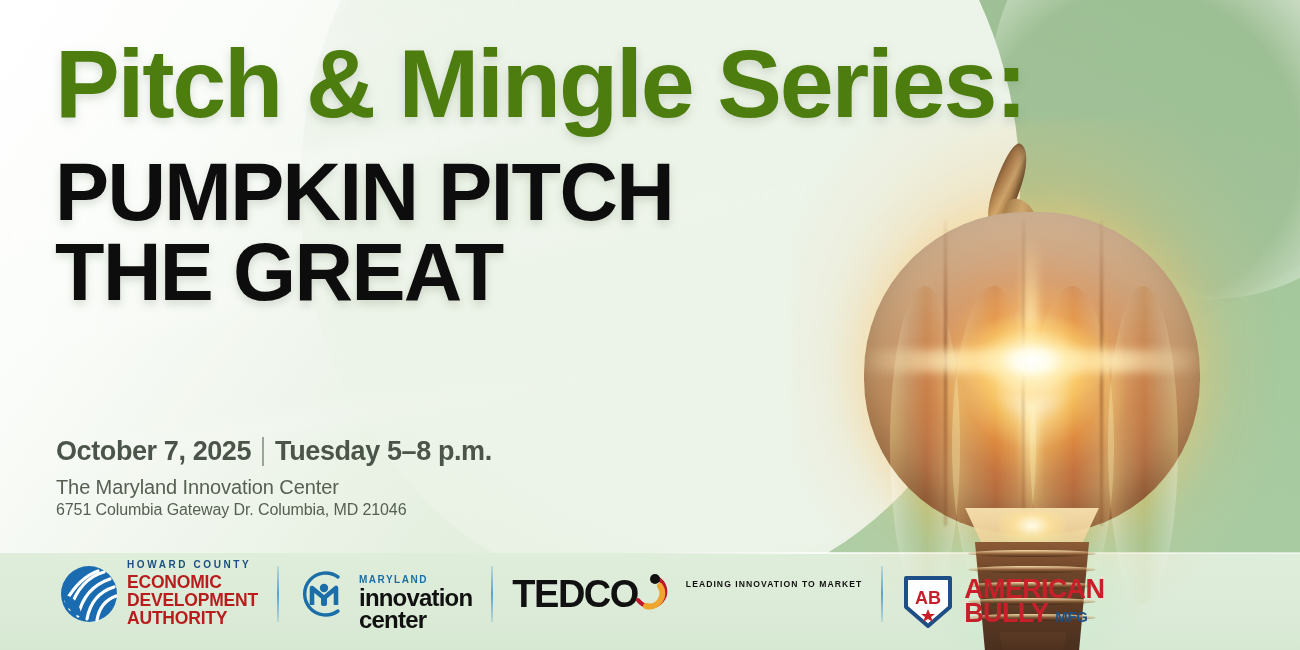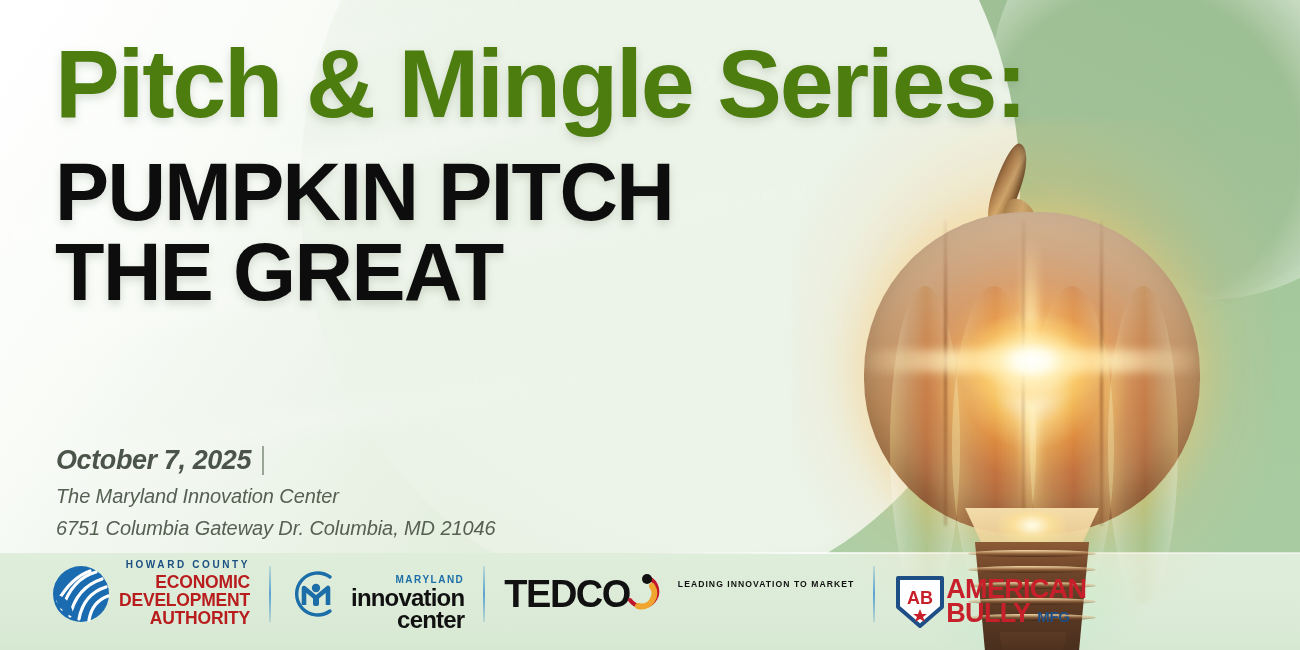--- a/index.html
+++ b/index.html
@@ -89,36 +89,36 @@
   }
   .title-main{
     margin-top:18px;
     font-size:81px;line-height:.99;font-weight:700;
     color:#0d0d0d;letter-spacing:-1.6px;
     text-shadow:0 4px 9px rgba(110,130,105,.25);
   }
   .title-main-l2{display:block;}
 
   
-  .info-wrap{position:absolute;left:56px;top:445px;font-style:italic;}
+  .info-wrap{position:absolute;left:56px;top:436px;}
   .info-when{
     font-size:27px;font-weight:700;color:#4b5448;
     letter-spacing:-.4px;display:flex;align-items:center;gap:11px;
   }
   .info-sep{
     display:inline-block;width:2px;height:29px;
     background:#8b968a;opacity:.85;
   }
   .info-venue{margin-top:9px;font-size:20px;color:#566052;letter-spacing:-.1px;}
-  .info-address{margin-top:9px;font-size:20px;color:#566052;letter-spacing:-.1px;}
+  .info-address{margin-top:2px;font-size:16px;color:#566052;letter-spacing:-.1px;}
 
   
   .logobar{
-    position:absolute;left:52px;top:556px;
-    display:flex;align-items:center;gap:0;text-align:right;
+    position:absolute;left:60px;top:556px;
+    display:flex;align-items:center;gap:0;
   }
   .logo-cell{display:flex;align-items:center;}
   .logo-div{
     width:2px;height:56px;margin:0 19px;
     background:linear-gradient(to bottom,rgba(93,160,205,.25),#5ba3d0,rgba(93,160,205,.25));
   }
 
   
   .hceda{display:flex;align-items:center;gap:9px;}
   .hceda-txt{line-height:1;}
@@ -150,21 +150,21 @@
     font-size:38px;font-weight:700;color:#111;
     letter-spacing:-1.5px;line-height:.9;
   }
   .tedco-tag{
     margin-top:5px;font-size:8.6px;font-weight:700;color:#111;
     letter-spacing:1.05px;
     padding-left:16px;
   }
 
   
-  .abmfg{display:flex;align-items:center;margin-top:16px;}
+  .abmfg{display:flex;align-items:center;gap:10px;margin-top:16px;}
   .ab-txt{line-height:.88;}
   .ab-l1{font-size:27px;font-weight:700;color:#c8202a;letter-spacing:-.7px;}
   .ab-l2row{display:flex;align-items:flex-end;gap:7px;}
   .ab-l2{font-size:27px;font-weight:700;color:#c8202a;letter-spacing:-.7px;}
   .ab-mfg{font-size:15px;font-weight:700;color:#1d4f86;letter-spacing:-.3px;padding-bottom:2px;}
 
   
   .bulb{position:absolute;left:852px;top:140px;width:360px;height:500px;}
   .bulb-glow{
     position:absolute;left:-60px;top:-20px;width:480px;height:500px;
@@ -316,20 +316,21 @@
     <div class="title-main">
       <span class="title-main-l2">PUMPKIN PITCH</span>
       <span class="title-main-l2">THE GREAT</span>
     </div>
   </div>
 
   <div class="info-wrap">
     <div class="info-when">
       <span>October 7, 2025</span>
       <span class="info-sep"></span>
+      <span>Tuesday 5–8 p.m.</span>
     </div>
     <div class="info-venue">The Maryland Innovation Center</div>
     <div class="info-address">6751 Columbia Gateway Dr. Columbia, MD 21046</div>
   </div>
 
   <div class="logobar">
 
     <div class="logo-cell">
       <div class="hceda">
         <svg width="58" height="58" viewBox="0 0 58 58">

